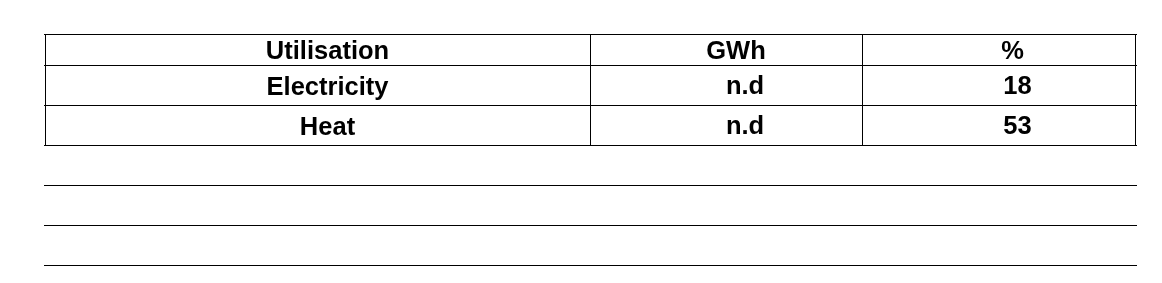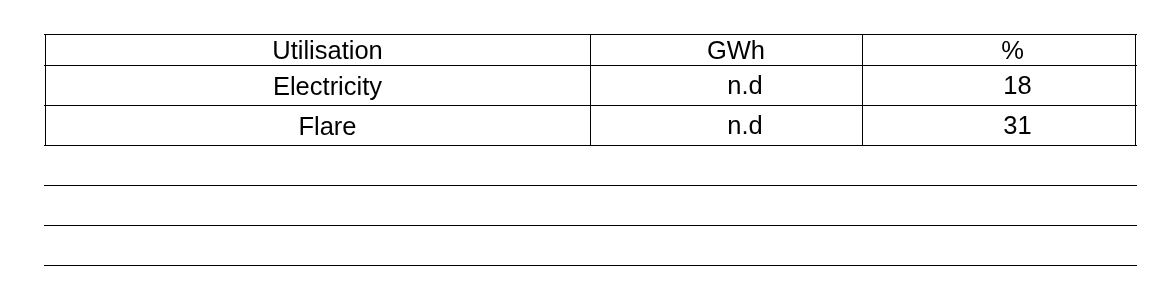--- a/index.html
+++ b/index.html
@@ -19,20 +19,21 @@
     height: 283px;
     background: #ffffff;
   }
   table.data-table {
     position: absolute;
     left: 44.5px;
     top: 33.5px;
     width: 1090px;
     border-collapse: collapse;
     table-layout: fixed;
+    font-weight: bold;
   }
   table.data-table td {
     border: 1.5px solid #000000;
     text-align: center;
     font-size: 25.5px;
     color: #000000;
     line-height: 1;
     padding: 3px 0 0 20px;
     letter-spacing: 0;
     white-space: pre;
@@ -72,23 +73,23 @@
         <td>Utilisation</td>
         <td class="col-1">GWh</td>
         <td class="col-2">%</td>
       </tr>
       <tr class="body-row">
         <td>Electricity</td>
         <td class="col-1">n.d</td>
         <td class="col-2">18</td>
       </tr>
       <tr class="body-row">
-        <td>Flare</td>
+        <td>Heat</td>
         <td class="col-1">n.d</td>
-        <td class="col-2">31</td>
+        <td class="col-2">53</td>
       </tr>
     </tbody>
   </table>
   <div class="hline" style="top:34px"></div>
   <div class="hline" style="top:65px"></div>
   <div class="hline" style="top:105px"></div>
   <div class="hline" style="top:145px"></div>
   <div class="hline" style="top:185px"></div>
   <div class="hline" style="top:225px"></div>
   <div class="hline" style="top:265px"></div>

